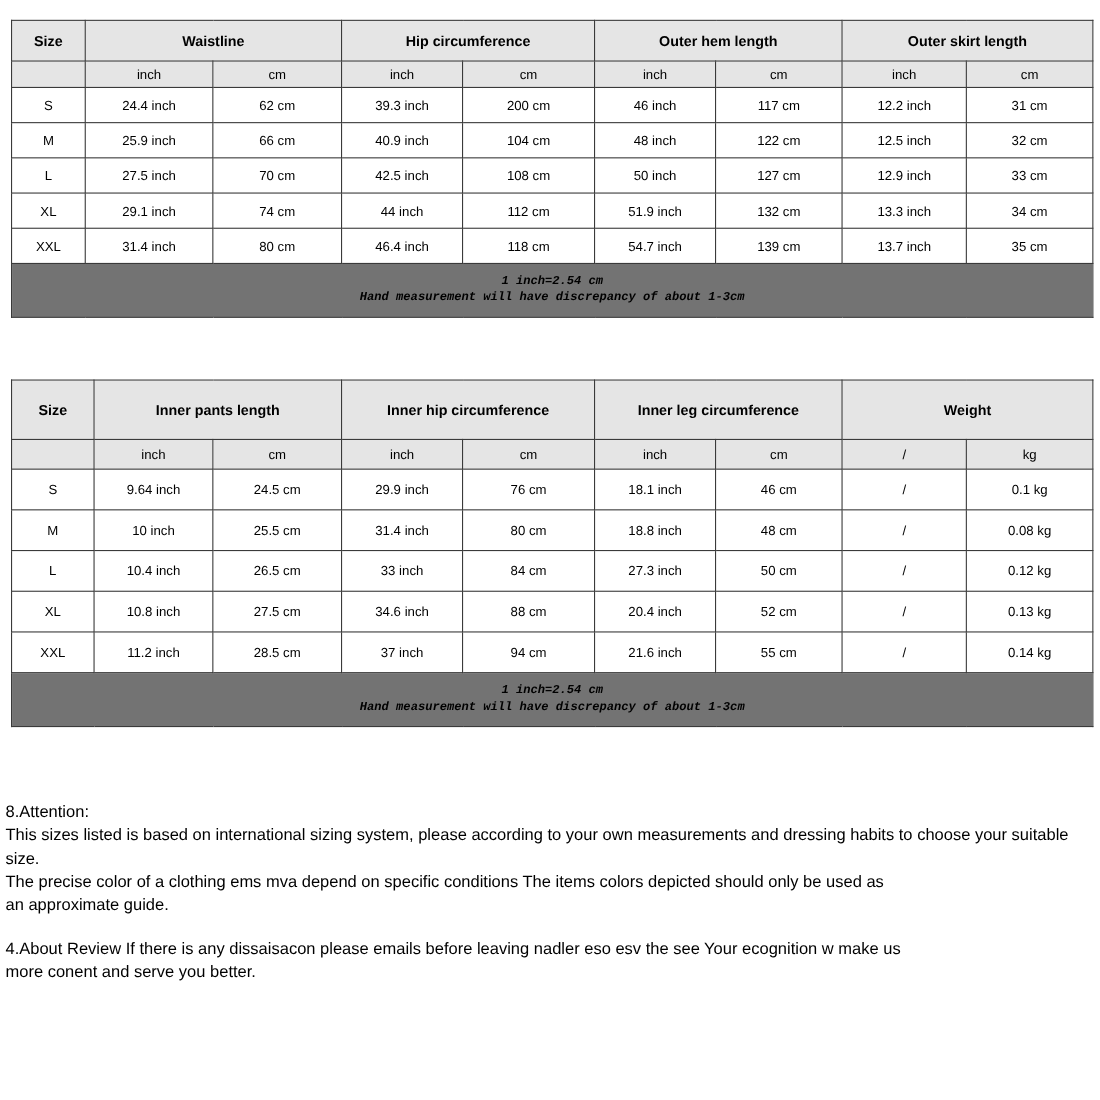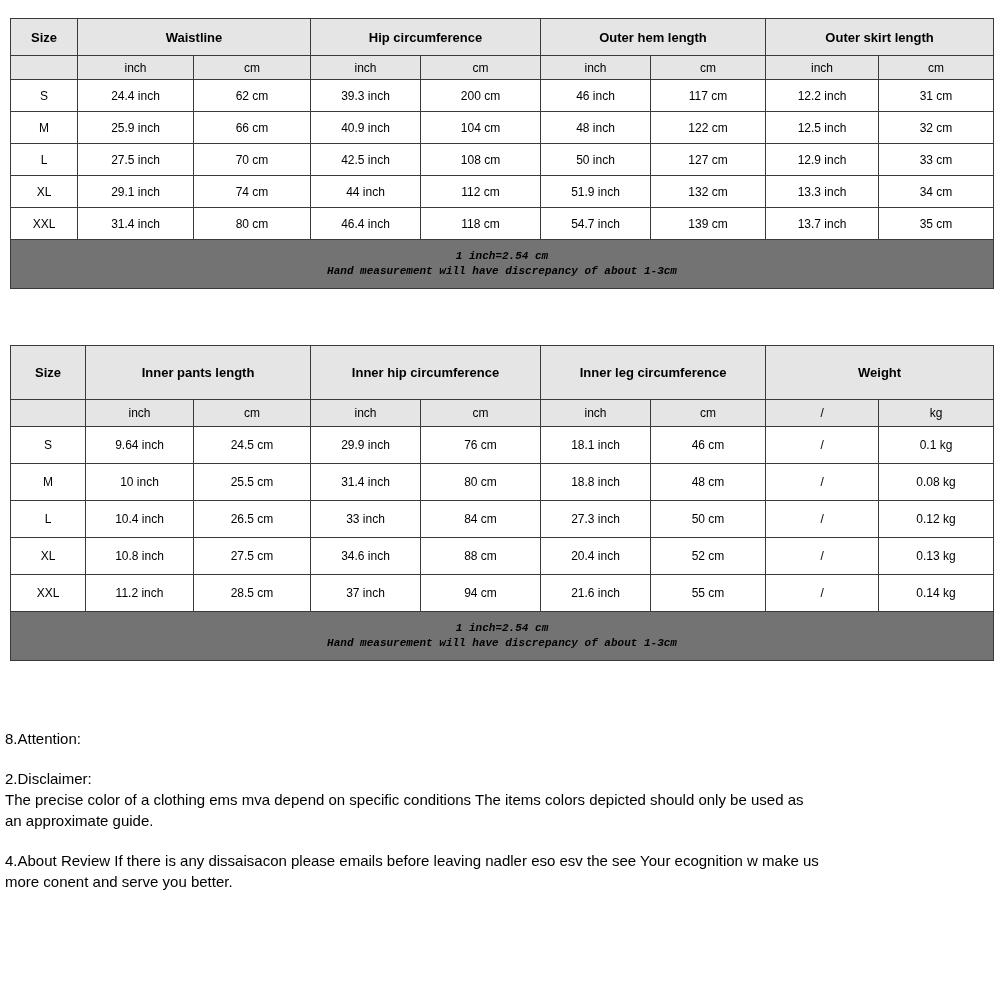--- a/index.html
+++ b/index.html
@@ -263,16 +263,16 @@
         <td class="note" colspan="9">
           <div>1 inch=2.54 cm</div>
           <div>Hand measurement will have discrepancy of about 1-3cm</div>
         </td>
       </tr>
     </tbody>
 </table>
 
 <div class="notes">
   <p>8.Attention:</p>
-  <p class="gap-top">2.Disclaimer:</p>
+  <p>This sizes listed is based on international sizing system, please according to your own measurements and dressing habits to choose your suitable size.</p>
   <p class="color-body">The precise color of a clothing ems mva depend on specific conditions The items colors depicted should only be used as an approximate guide.</p>
   <p class="gap-top review-body">4.About Review If there is any dissaisacon please emails before leaving nadler eso esv the see Your ecognition w make us more conent and serve you better.</p>
 </div>
 
 </body></html>

